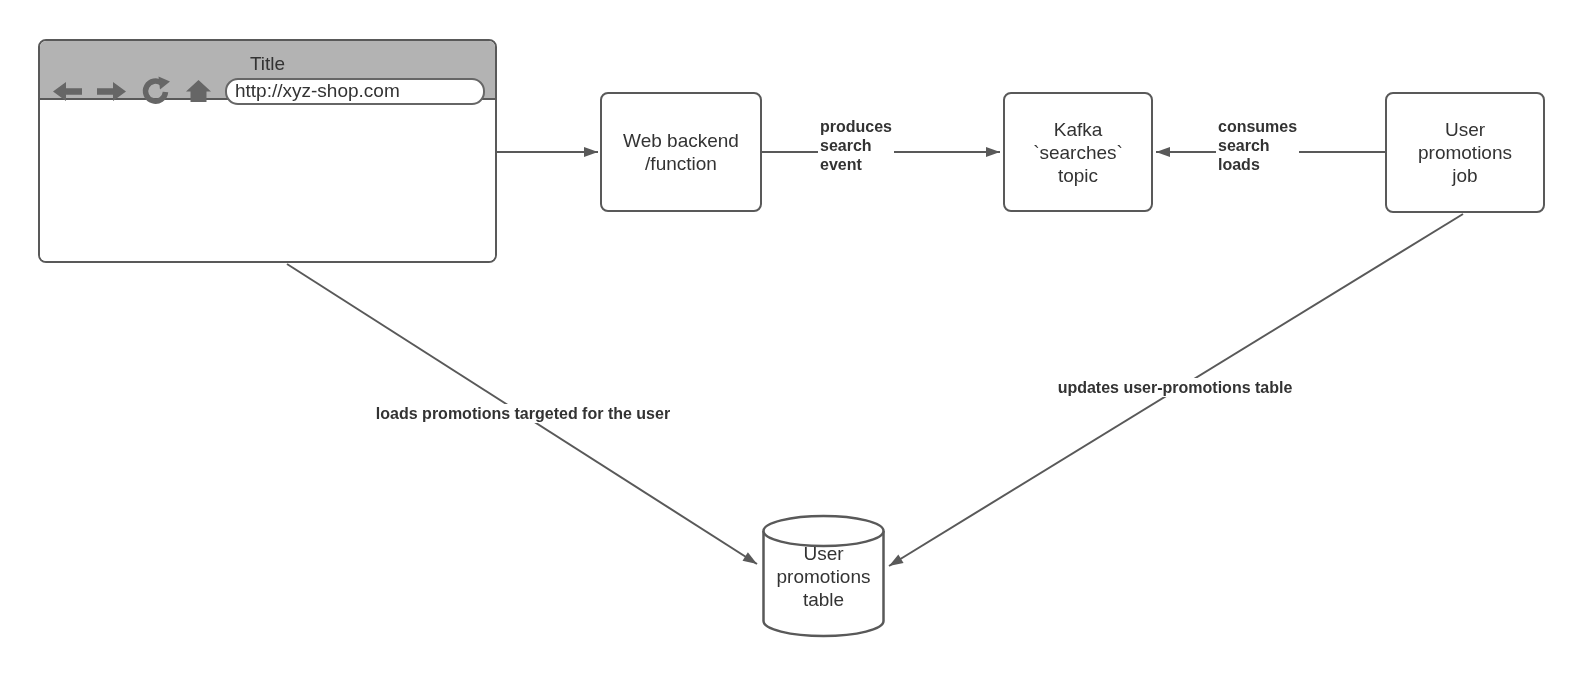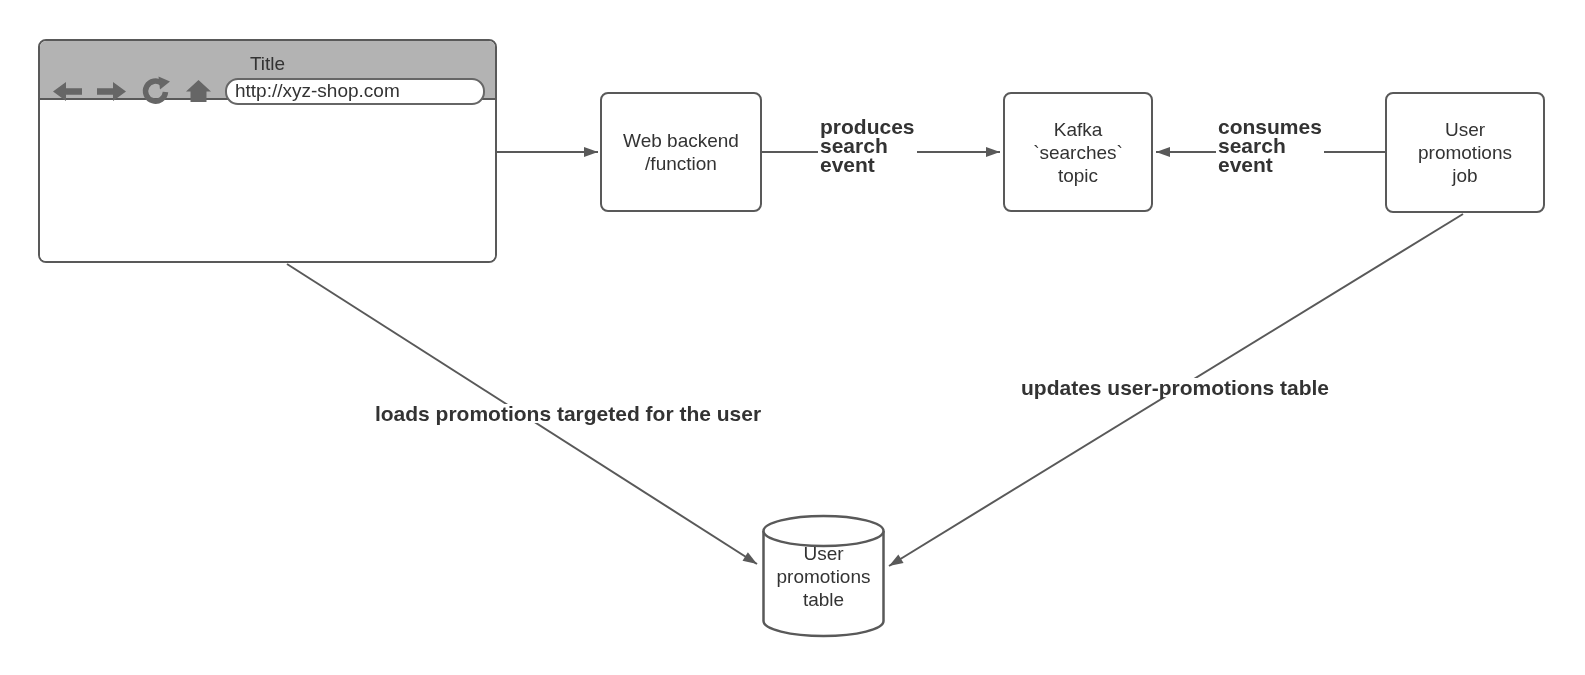--- a/index.html
+++ b/index.html
@@ -35,24 +35,24 @@
   .web-backend{left:600px;top:92px;width:162px;height:120px;}
   .kafka{left:1003px;top:92px;width:150px;height:120px;}
   .job{left:1385px;top:92px;width:160px;height:121px;}
 
   .cylinder{position:absolute;left:761px;top:514px;width:125px;height:125px;}
   .cyl-label{position:absolute;left:0;top:28px;width:100%;text-align:center;
     font-size:19px;line-height:23px;color:var(--text);white-space:pre-line;}
 
   
   .edge-label{position:absolute;background:#fff;color:var(--text);font-weight:bold;
-    font-size:21px;line-height:19px;white-space:pre-line;padding:0 2px;}
+    font-size:16px;line-height:19px;white-space:pre-line;padding:0 2px;}
   .lbl-produces{left:818px;top:117px;}
   .lbl-consumes{left:1216px;top:117px;}
-  .lbl-loads{left:523px;top:404px;transform:translateX(-50%);white-space:nowrap;margin-left:45px;}
+  .lbl-loads{left:523px;top:404px;transform:translateX(-50%);white-space:nowrap;}
   .lbl-updates{left:1175px;top:378px;transform:translateX(-50%);white-space:nowrap;}
 </style>
 </head>
 <body>
 
 <div class="canvas">
 
   <svg class="edges" width="1585" height="675">
     <defs>
       <marker id="ah" viewBox="0 0 16 12" markerWidth="16" markerHeight="12" refX="15" refY="6" orient="auto" markerUnits="userSpaceOnUse">
@@ -116,17 +116,17 @@
     <div class="cyl-label">User
 promotions
 table</div>
   </div>
 
   <div class="edge-label lbl-produces">produces
 search
 event</div>
   <div class="edge-label lbl-consumes">consumes
 search
-event</div>
+loads</div>
   <div class="edge-label lbl-loads">loads promotions targeted for the user</div>
   <div class="edge-label lbl-updates">updates user-promotions table</div>
 
 </div>
 
 </body></html>

